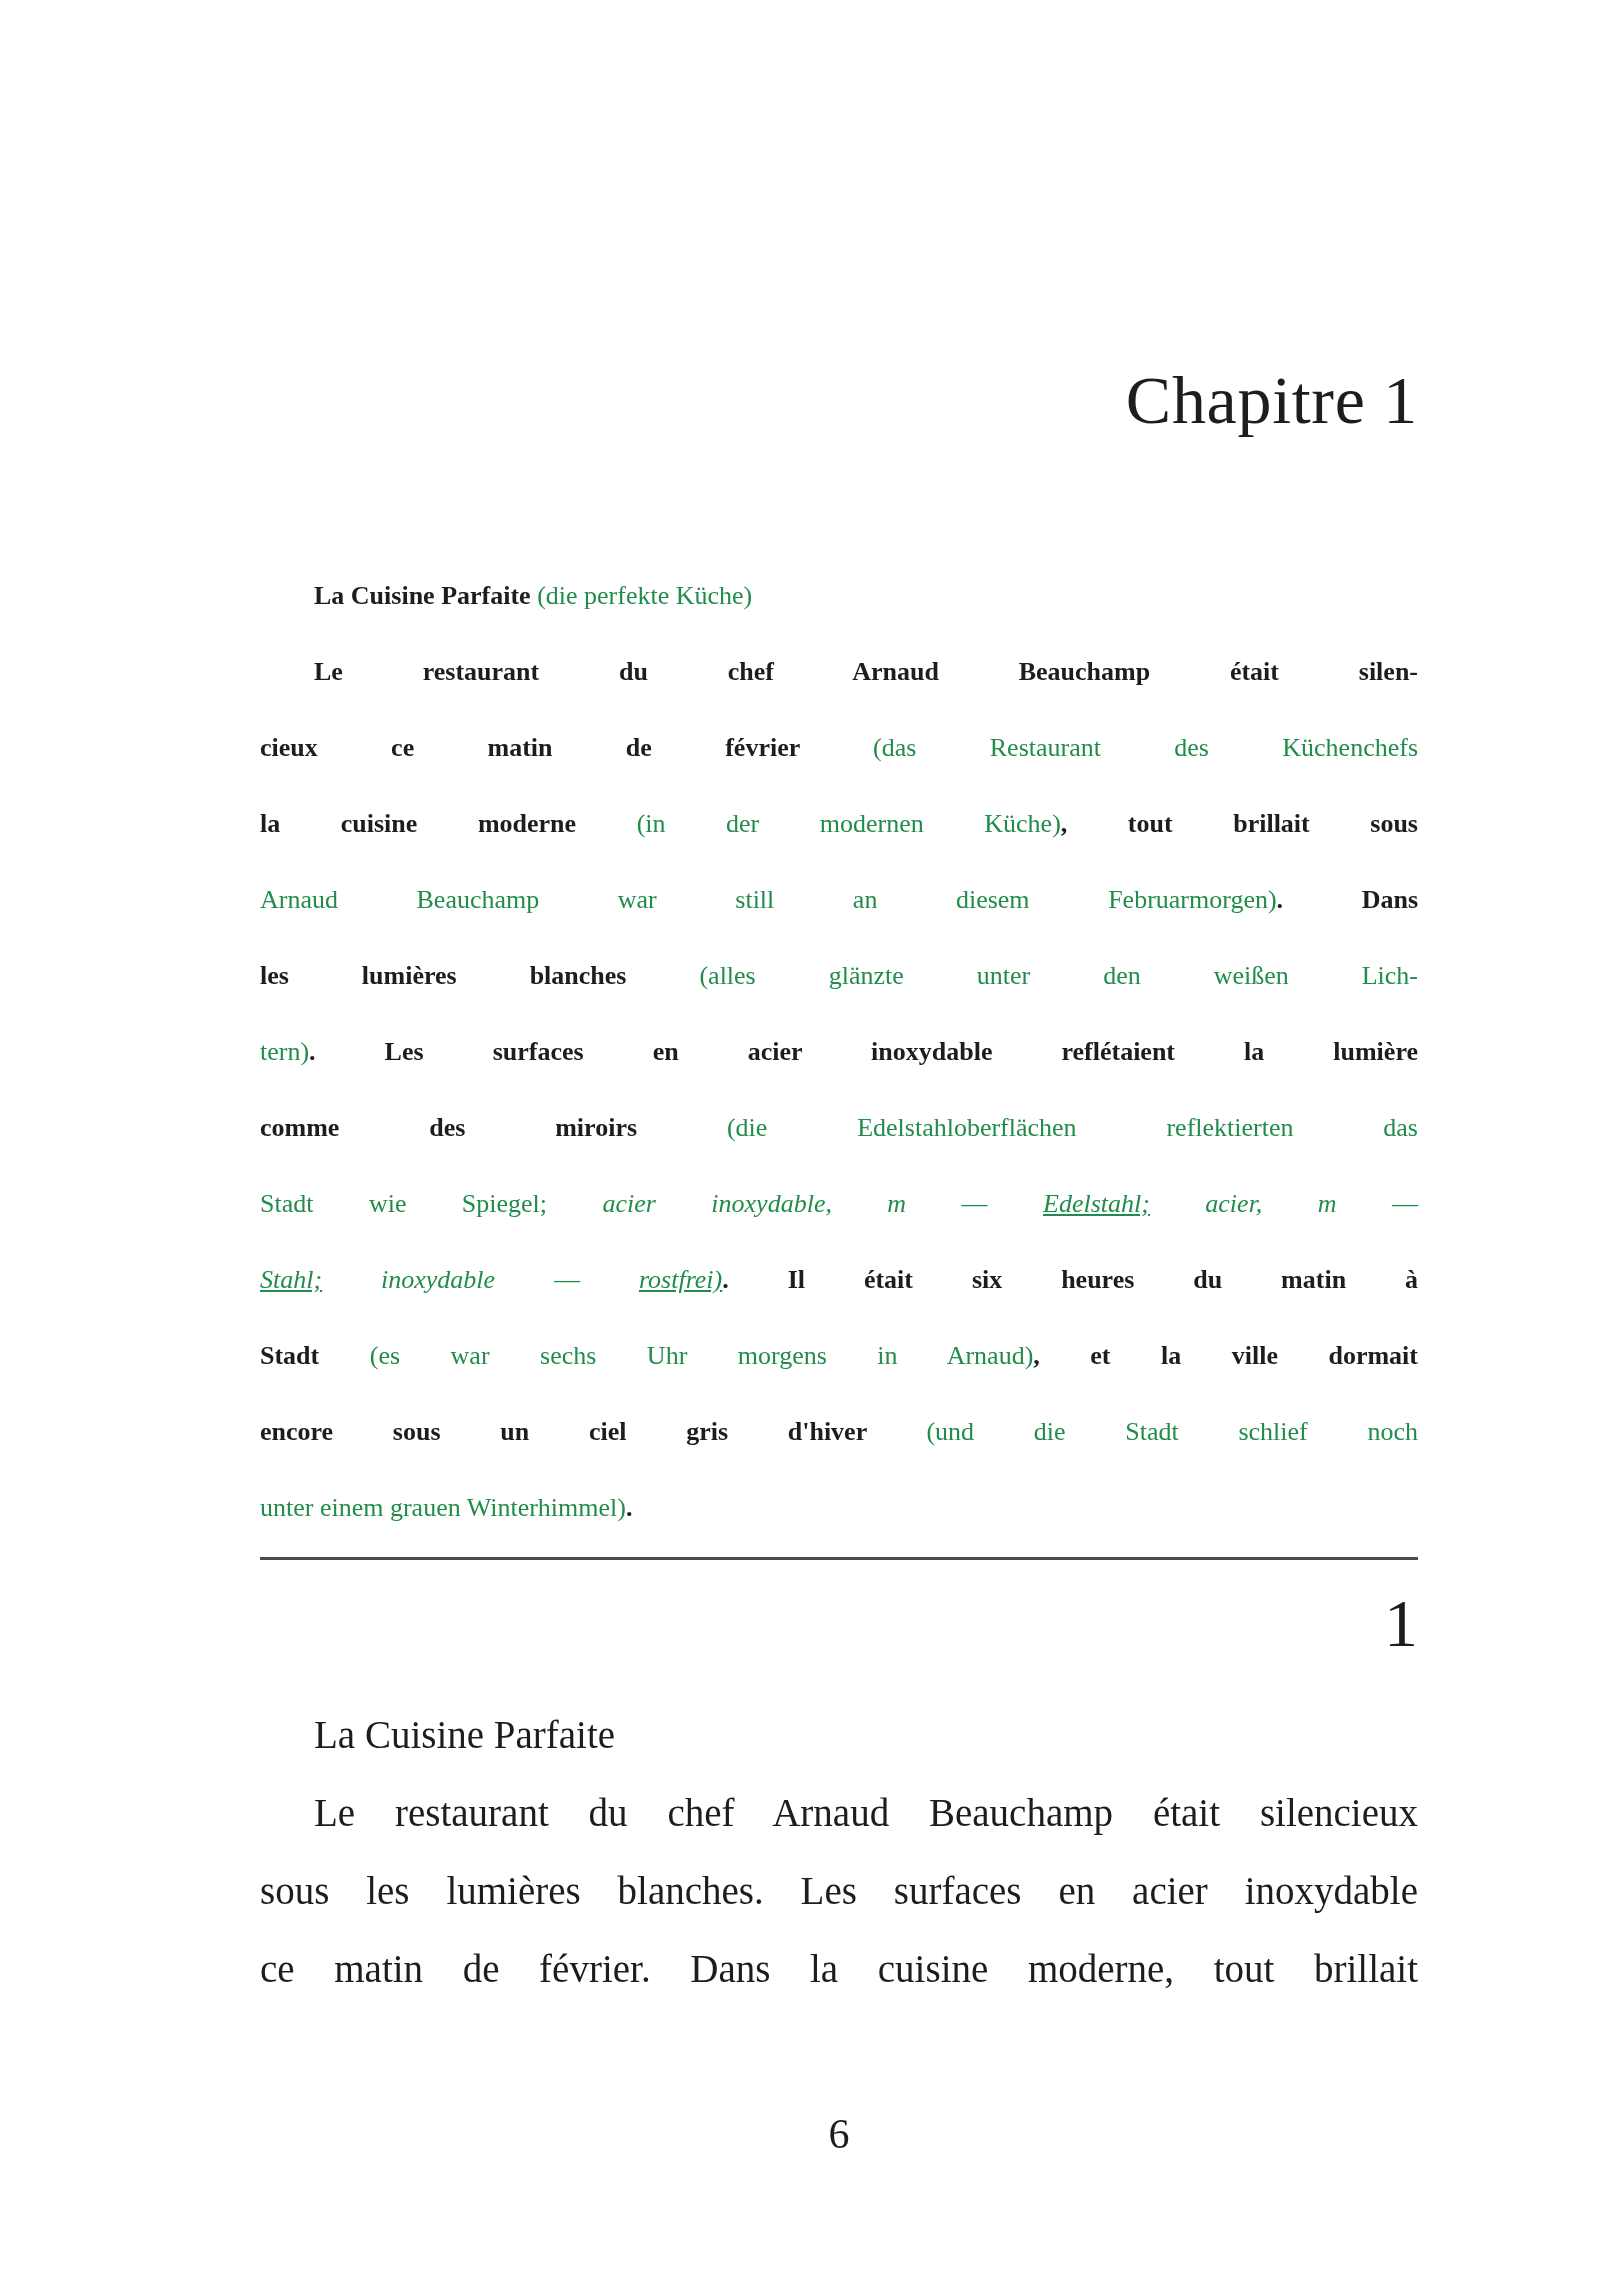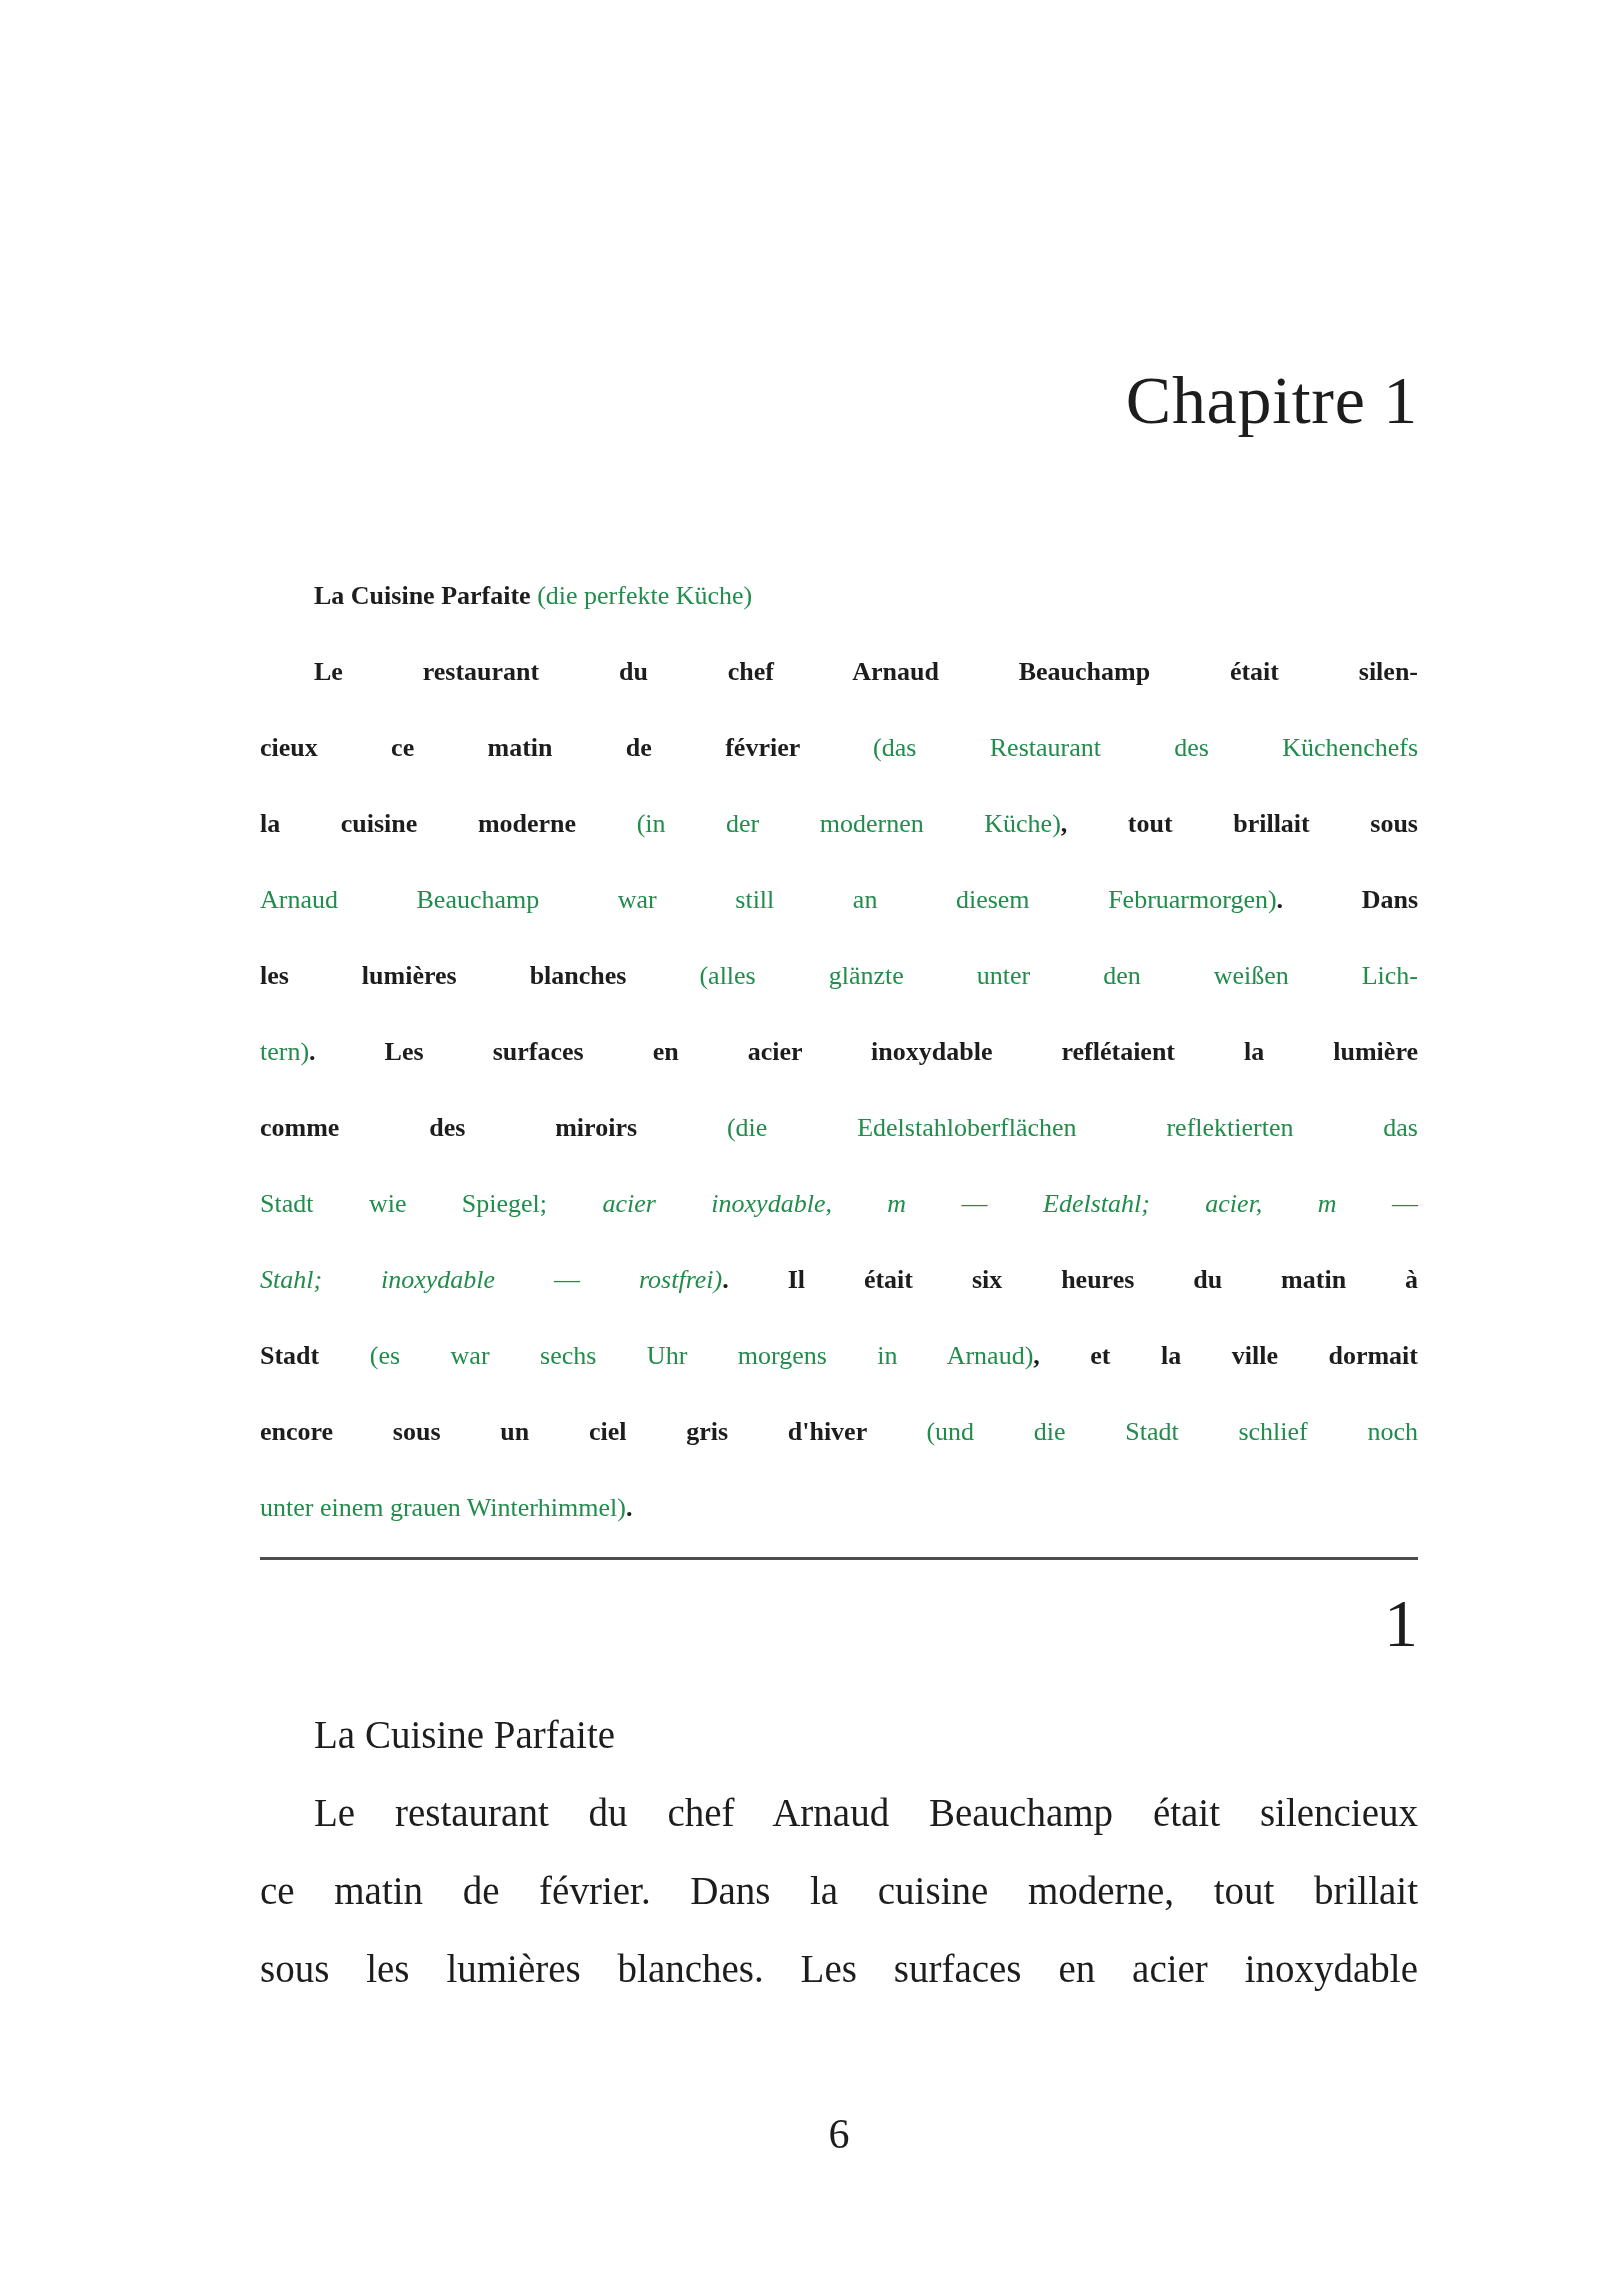--- a/index.html
+++ b/index.html
@@ -20,21 +20,21 @@
   }
   #plain-paragraphs {
     top:1696px; font-size:39px; line-height:78px;
   }
   .line { text-align:left; }
   .line.indent { text-indent:54px; }
   .line.justify { text-align:justify; text-align-last:justify; text-justify:inter-word; }
   .seg-fb   { color:var(--ink); font-weight:700; }
   .seg-plain{ color:var(--ink); font-weight:400; }
   .seg-de   { color:var(--green); font-weight:400; }
-  .seg-dei  { color:var(--green); font-style:italic; font-weight:400; }
+  .seg-dei  { color:var(--green); font-style:italic; font-weight:400;text-decoration:underline; }
   .seg-debi { color:var(--green); font-style:italic; font-weight:400; }
   #section-divider {
     top:1557px; height:3.4px; background:var(--rule);
   }
   #section-number {
     top:1588px; text-align:right; font-size:68px; line-height:1.05; font-weight:400;
   }
   #page-number {
     top:2111px; text-align:center; font-size:42px; line-height:1.1; font-weight:400;
   }
@@ -60,18 +60,18 @@
     <div class="line"><span class="seg-de">unter einem grauen Winterhimmel)</span><span class="seg-fb">.</span></div>
   </div>
 
 <div id="section-divider" class="column"></div>
 
 <div id="section-number" class="column">1</div>
 
 <div id="plain-paragraphs" class="column">
     <div class="line indent"><span class="seg-plain">La Cuisine Parfaite</span></div>
     <div class="line indent justify"><span class="seg-plain">Le restaurant du chef Arnaud Beauchamp était silencieux</span></div>
+    <div class="line justify"><span class="seg-plain">sous les lumières blanches. Les surfaces en acier inoxydable</span></div>
     <div class="line justify"><span class="seg-plain">ce matin de février. Dans la cuisine moderne, tout brillait</span></div>
-    <div class="line justify"><span class="seg-plain">sous les lumières blanches. Les surfaces en acier inoxydable</span></div>
   </div>
 
 <div id="page-number" class="column">6</div>
 
 
 </body></html>

